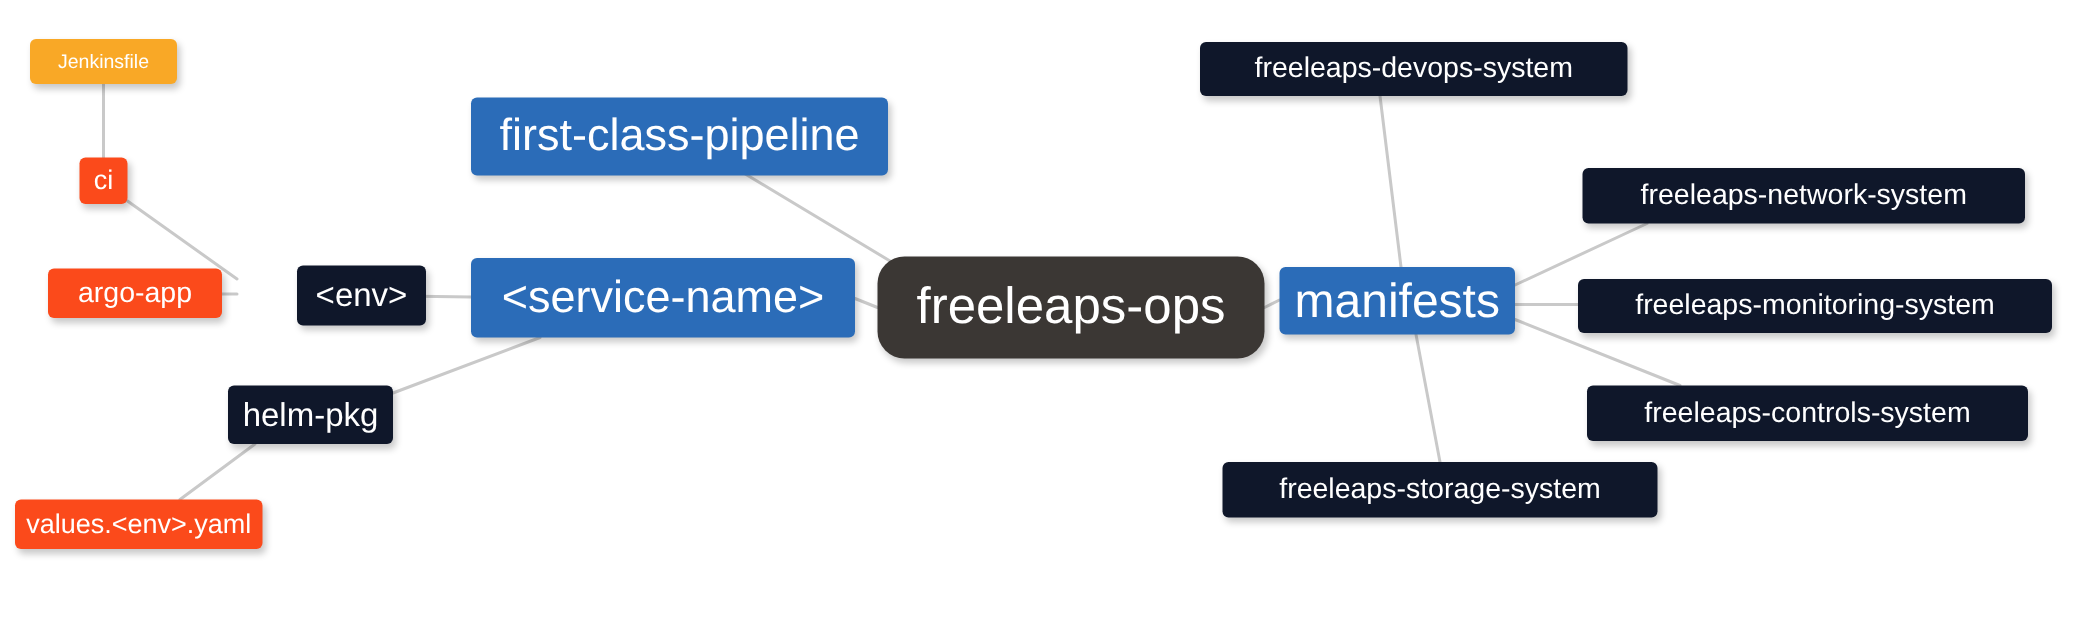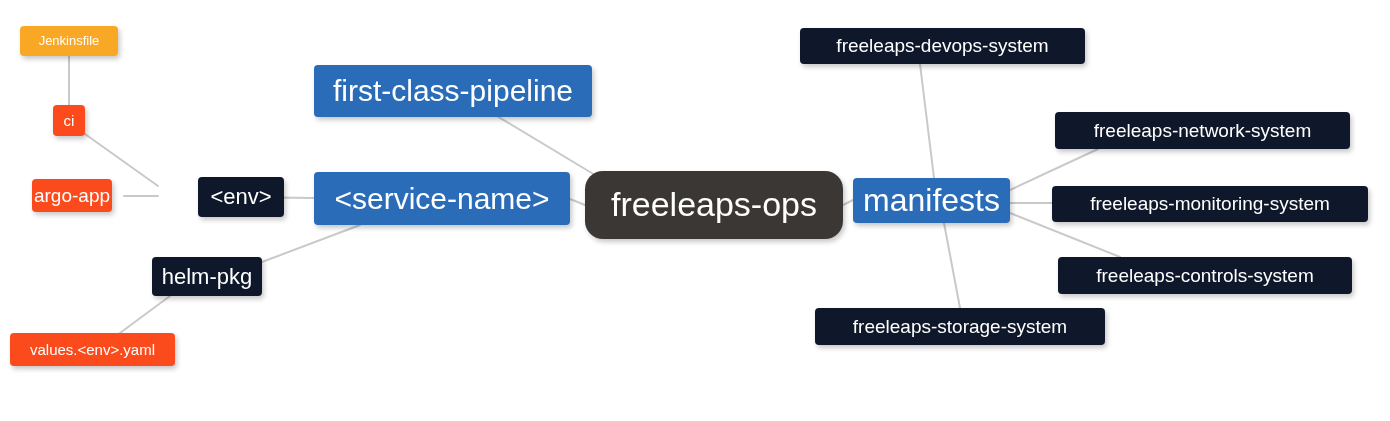--- a/index.html
+++ b/index.html
@@ -51,21 +51,21 @@
   }
   .node.blue   { background: #2b6cb8; }
   .node.green  { background: #0f172a; }
   .node.orange { background: #f9a826; }
   .node.red    { background: #fb4a1b; }
 
   .sz-xl  { font-size: 30px; }
   .sz-lg  { font-size: 32px; }
   .sz-md  { font-size: 22px; }
   .sz-sm  { font-size: 19px; }
-  .sz-xs  { font-size: 15px; }
+  .sz-xs  { font-size: 18px; }
   .sz-xxs { font-size: 13px; }
 </style>
 </head>
 <body>
 
 <div id="canvas">
   <svg id="edge-layer" viewBox="0 0 1390 421" width="1390" height="421">
       <line x1="585" y1="205" x2="570" y2="199" stroke="#c9c9c9" stroke-width="2" stroke-linecap="round"></line>
       <line x1="600" y1="178" x2="452" y2="89" stroke="#c9c9c9" stroke-width="2" stroke-linecap="round"></line>
       <line x1="843" y1="205" x2="853" y2="200" stroke="#c9c9c9" stroke-width="2" stroke-linecap="round"></line>
@@ -96,21 +96,21 @@
       </div>
       <div class="node green sz-md" style="left: 158px; top: 177px; width: 86px; height: 40px; margin-left: 40px;">
         <span>&lt;env&gt;</span>
       </div>
       <div class="node green sz-md" style="left: 152px; top: 257px; width: 110px; height: 39px;">
         <span>helm-pkg</span>
       </div>
       <div class="node red sz-xs" style="left: 53px; top: 105px; width: 32px; height: 31px;">
         <span>ci</span>
       </div>
-      <div class="node red sz-sm" style="left: 32px; top: 179px; width: 80px; height: 33px;">
+      <div class="node red sz-sm" style="left: 32px; top: 179px; width: 116px; height: 33px;">
         <span>argo-app</span>
       </div>
       <div class="node orange sz-xxs" style="left: 20px; top: 26px; width: 98px; height: 30px;">
         <span>Jenkinsfile</span>
       </div>
       <div class="node red sz-xs" style="left: 10px; top: 333px; width: 165px; height: 33px;">
         <span>values.&lt;env&gt;.yaml</span>
       </div>
       <div class="node green sz-sm" style="left: 800px; top: 28px; width: 285px; height: 36px;">
         <span>freeleaps-devops-system</span>

